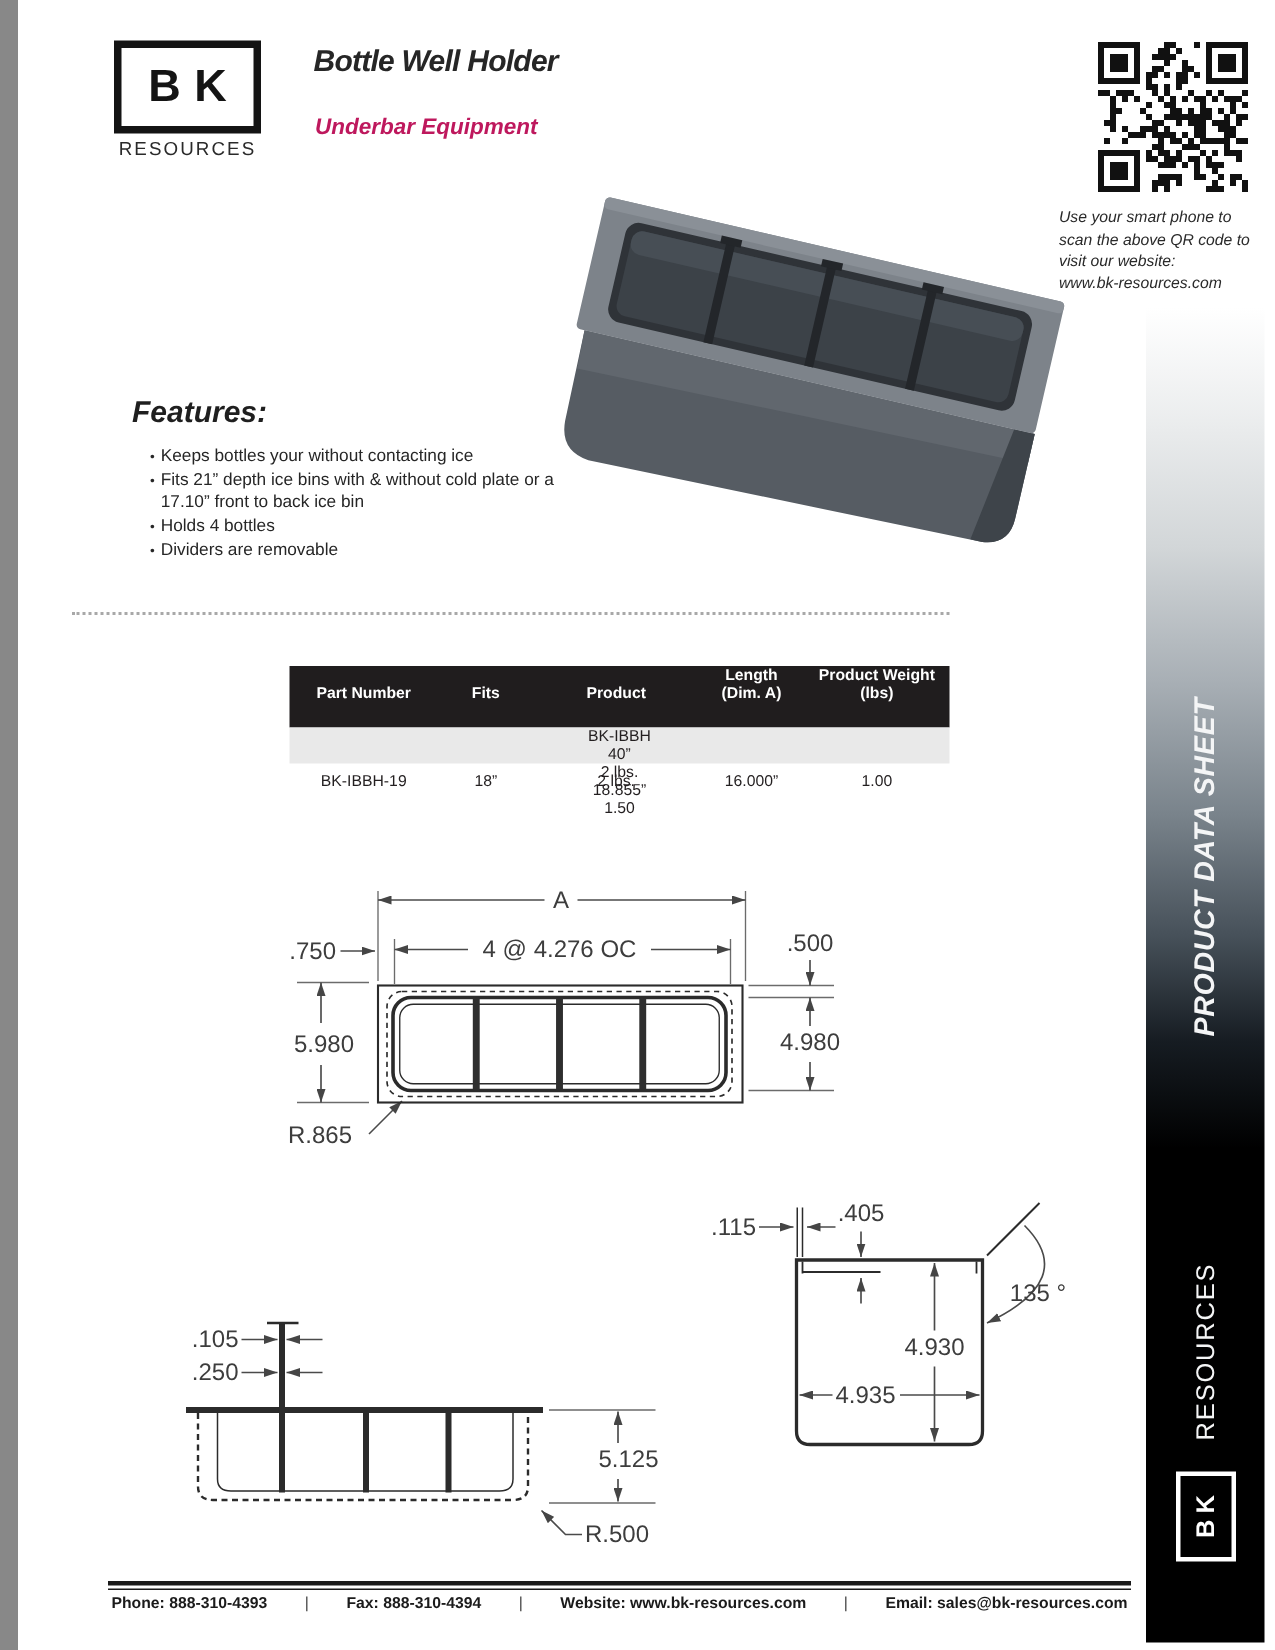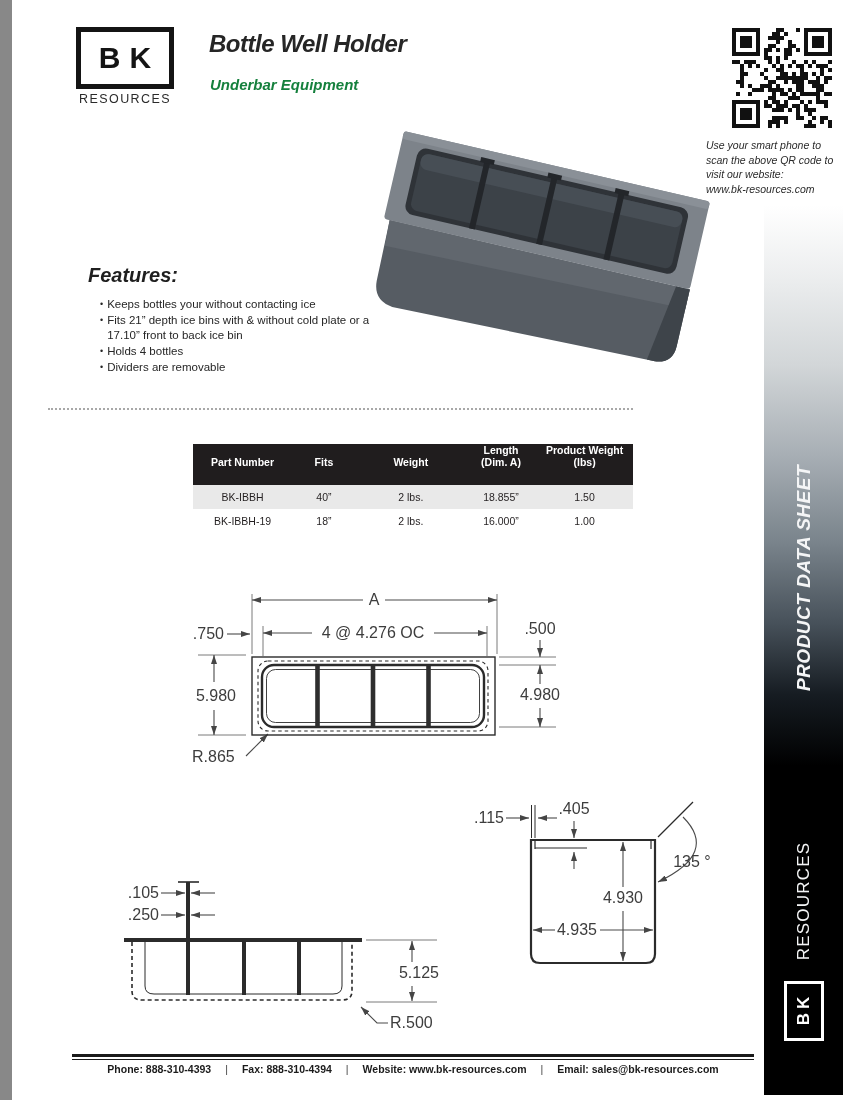--- a/index.html
+++ b/index.html
@@ -6,44 +6,44 @@
   .page{position:relative;width:850px;height:1100px;background:#fff;overflow:hidden;
         font-family:"Liberation Sans",sans-serif;color:#231f20;margin-left:12px;}
   .abs{position:absolute;}
 
   
   .logo-box{left:64px;top:27px;width:88px;height:52px;border:5px solid #141414;
             display:flex;align-items:center;justify-content:center;}
   .logo-bk{font-size:30px;font-weight:bold;letter-spacing:9px;padding-left:9px;color:#141414;}
   .logo-resources{left:60px;top:92px;width:106px;text-align:center;font-size:12.5px;
                   letter-spacing:1.4px;color:#2a2a2a;}
-  .page-title{left:197px;top:30px;font-size:24px;font-weight:bold;font-style:italic;
+  .page-title{left:197px;top:30px;font-size:20px;font-weight:bold;font-style:italic;
               letter-spacing:-0.5px;color:#262626;}
-  .page-subtitle{left:198px;top:76px;font-size:15px;font-weight:bold;font-style:italic;color:#15803d;}
+  .page-subtitle{left:198px;top:76px;font-size:15px;font-weight:bold;font-style:italic;color:#be185d;}
 
   
   .qr{left:720px;top:28px;width:100px;height:100px;}
   .qr-caption{left:694px;top:138px;width:152px;font-style:italic;
               font-size:10.5px;line-height:14.5px;color:#2a2a2a;}
 
   
   .features-heading{left:76px;top:264px;font-size:20px;font-weight:bold;font-style:italic;color:#1f1f1f;}
   .features-list{left:88px;top:297px;width:298px;font-size:11.5px;line-height:15.7px;color:#262626;}
   .feat{display:flex;}
   .feat .bullet{font-size:9px;line-height:15.7px;margin-right:4px;}
 
   .dotted-sep{left:36px;top:408px;width:585px;border-top:2px dotted #a8a8a8;height:0;}
 
   
   .spec-table{left:181px;top:444px;width:440px;font-size:10.5px;}
   .t-head{display:flex;background:#201d1e;color:#fff;font-weight:bold;height:41px;
           align-items:flex-end;}
   .t-head .cell{padding-bottom:17px;line-height:12px;}
   .t-row{display:flex;height:24px;align-items:center;}
-  .t-row.odd{background:#e9e9e9;}
+  .t-row.odd{background:#e9e9e9;flex-direction:column;}
   .cell{text-align:center;}
   .c0{width:22.5%;} .c1{width:14.5%;} .c2{width:25%;} .c3{width:16%;} .c4{width:22%;}
 
   
   svg text{font-family:"Liberation Sans",sans-serif;font-size:16px;fill:#3d3d3d;}
   .dim{stroke:#4a4a4a;stroke-width:1.1;fill:none;}
   .ext{stroke:#6b6b6b;stroke-width:0.9;fill:none;}
   .out{stroke:#2b2b2b;fill:none;}
 
   
@@ -54,21 +54,21 @@
            transform:translate(-50%,-50%) rotate(-90deg);}
   .pds{top:373px;font-size:19px;font-weight:bold;font-style:italic;letter-spacing:0.5px;}
   .sb-res{top:491px;font-size:17px;letter-spacing:1.2px;font-weight:normal;}
   .bk-box{position:absolute;left:20px;top:776px;width:34px;height:54px;border:3px solid #fff;
           display:flex;align-items:center;justify-content:center;}
   .bk-box span{transform:rotate(-90deg);color:#fff;font-size:17px;font-weight:bold;letter-spacing:4px;padding-left:4px;white-space:nowrap;}
 
   
   .f-rule1{left:60px;top:1054px;width:682px;border-top:3px solid #1a1a1a;height:0;}
   .f-rule2{left:60px;top:1059px;width:682px;border-top:1px solid #1a1a1a;height:0;}
-  .footer{left:60px;top:1063px;width:682px;display:flex;justify-content:center;gap:14px;
+  .footer{left:60px;top:1063px;width:682px;display:flex;justify-content:center;gap:25px;
           font-size:10.5px;font-weight:bold;color:#1b1b1b;}
   .footer .sep{font-weight:normal;color:#444;}
 </style>
 </head>
 <body>
 
 <div class="page">
 
   <div class="abs logo-box">
     <span class="logo-bk">BK</span>
@@ -335,21 +335,21 @@
       <div class="cell c0">
         <div></div>
         <div>Part Number</div>
       </div>
       <div class="cell c1">
         <div></div>
         <div>Fits</div>
       </div>
       <div class="cell c2">
         <div></div>
-        <div>Weight</div>
+        <div>Product</div>
       </div>
       <div class="cell c3">
         <div>Length</div>
         <div>(Dim. A)</div>
       </div>
       <div class="cell c4">
         <div>Product Weight</div>
         <div>(lbs)</div>
       </div>
     </div>

